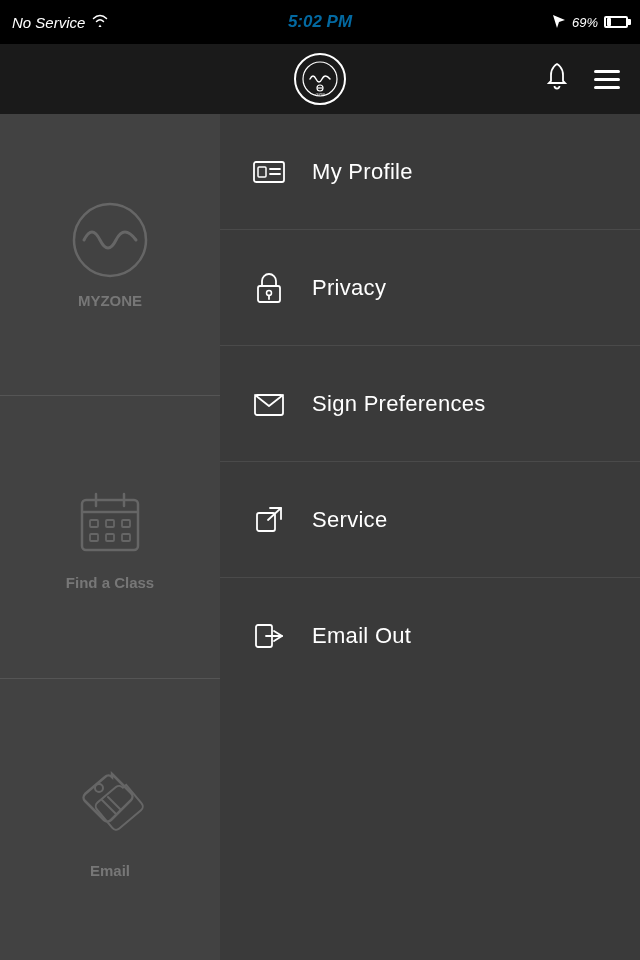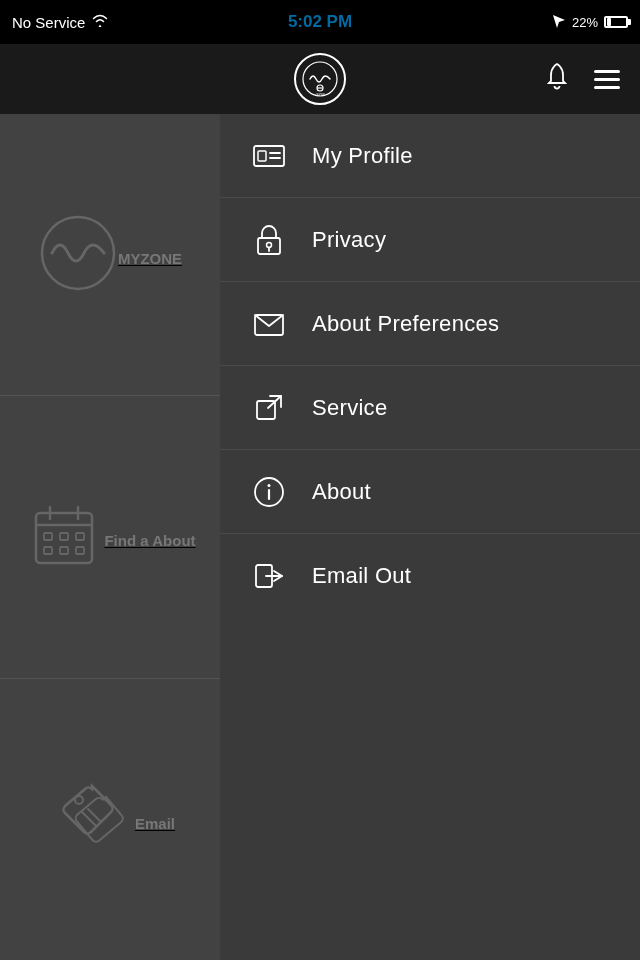--- a/index.html
+++ b/index.html
@@ -17,20 +17,21 @@
     .status-bar {
       width: 100%;
       height: 44px;
       background: #000;
       display: flex;
       align-items: center;
       justify-content: space-between;
       padding: 0 12px;
       position: relative;
       z-index: 100;
+      font-style: italic;
     }
     .status-left {
       display: flex;
       align-items: center;
       gap: 6px;
       color: #fff;
       font-size: 15px;
       font-weight: 500;
     }
     .status-center {
@@ -153,27 +154,26 @@
       width: 220px;
       height: 100%;
       display: flex;
       flex-direction: column;
       background: #444;
     }
     .panel-item {
       flex: 1;
       border-bottom: 1px solid #555;
       display: flex;
-      flex-direction: row;
+      flex-direction: column;
       align-items: center;
       justify-content: center;
       background: #3a3a3a;
       position: relative;
       overflow: hidden;
-      text-decoration: underline;
     }
     .panel-item:last-child { border-bottom: none; }
     .panel-bg {
       position: absolute;
       inset: 0;
       background: #4a4a4a;
       opacity: 0.5;
     }
     .panel-icon {
       position: relative;
@@ -194,21 +194,21 @@
       width: 420px;
       height: 100%;
       background: #3a3a3a;
       display: flex;
       flex-direction: column;
     }
     .menu-item {
       display: flex;
       align-items: center;
       padding: 0 30px;
-      height: 84px;
+      height: 116px;
       border-bottom: 1px solid #4a4a4a;
       cursor: pointer;
       gap: 24px;
     }
     .menu-item:last-child { border-bottom: none; }
     .menu-item-icon {
       width: 38px;
       height: 38px;
       display: flex;
       align-items: center;
@@ -243,21 +243,21 @@
       </svg>
     </span>
   </div>
   <div class="status-center">5:02 PM</div>
   <div class="status-right">
     <span>
       <svg width="14" height="14" viewBox="0 0 14 14" fill="white">
         <path d="M1 1l12 5-6 2-2 6z"></path>
       </svg>
     </span>
-    <span>22%</span>
+    <span>69%</span>
     <div class="battery-container">
       <div class="battery-box">
         <div class="battery-fill"></div>
       </div>
     </div>
   </div>
 </div>
 
 <div class="nav-bar">
   <div class="nav-spacer"></div>
@@ -311,21 +311,21 @@
           <line x1="26" y1="12" x2="26" y2="24" stroke="#666" stroke-width="2.5" stroke-linecap="round"></line>
           <line x1="54" y1="12" x2="54" y2="24" stroke="#666" stroke-width="2.5" stroke-linecap="round"></line>
           <rect x="20" y="38" width="8" height="7" rx="1" stroke="#666" stroke-width="1.8" fill="none"></rect>
           <rect x="36" y="38" width="8" height="7" rx="1" stroke="#666" stroke-width="1.8" fill="none"></rect>
           <rect x="52" y="38" width="8" height="7" rx="1" stroke="#666" stroke-width="1.8" fill="none"></rect>
           <rect x="20" y="52" width="8" height="7" rx="1" stroke="#666" stroke-width="1.8" fill="none"></rect>
           <rect x="36" y="52" width="8" height="7" rx="1" stroke="#666" stroke-width="1.8" fill="none"></rect>
           <rect x="52" y="52" width="8" height="7" rx="1" stroke="#666" stroke-width="1.8" fill="none"></rect>
         </svg>
       </div>
-      <div class="panel-label">Find a About</div>
+      <div class="panel-label">Find a Class</div>
     </div>
 
     <div class="panel-item">
       <div class="panel-bg"></div>
       <div class="panel-icon">
         <svg width="90" height="90" viewBox="0 0 90 90" fill="none">
 
           <path d="M55 20L72 37a5 5 0 010 7L52 64a5 5 0 01-7 0L28 47a5 5 0 010-7L45 23a5 5 0 017 0z" stroke="#666" stroke-width="2" fill="none" transform="translate(4,4) rotate(5,45,45)"></path>
 
           <path d="M47 14L66 33a5 5 0 010 7L46 60a5 5 0 01-7 0L20 41a5 5 0 010-7L40 17a5 5 0 017 0z" stroke="#666" stroke-width="2.5" fill="none"></path>
@@ -364,45 +364,35 @@
       <span class="menu-item-label">Privacy</span>
     </div>
 
     <div class="menu-item">
       <div class="menu-item-icon">
         <svg viewBox="0 0 34 34">
           <rect x="3" y="8" width="28" height="20" rx="2" stroke-width="1.8"></rect>
           <polyline points="3,8 17,19 31,8" stroke-width="1.8" stroke-linecap="round" stroke-linejoin="round"></polyline>
         </svg>
       </div>
-      <span class="menu-item-label">About Preferences</span>
+      <span class="menu-item-label">Sign Preferences</span>
     </div>
 
 
     <div class="menu-item">
       <div class="menu-item-icon">
         <svg viewBox="0 0 34 34">
           <rect x="5" y="10" width="18" height="18" rx="2" stroke-width="1.8"></rect>
           <polyline points="18,5 29,5 29,16" stroke-width="1.8" stroke-linecap="round" stroke-linejoin="round"></polyline>
           <line x1="16" y1="17" x2="29" y2="5" stroke-width="1.8" stroke-linecap="round"></line>
         </svg>
       </div>
       <span class="menu-item-label">Service</span>
     </div>
 
-    <div class="menu-item">
-      <div class="menu-item-icon">
-        <svg viewBox="0 0 34 34">
-          <circle cx="17" cy="17" r="14" stroke-width="1.8"></circle>
-          <line x1="17" y1="15" x2="17" y2="24" stroke-width="2.2" stroke-linecap="round"></line>
-          <circle cx="17" cy="10.5" r="1.5" fill="white" stroke="none"></circle>
-        </svg>
-      </div>
-      <span class="menu-item-label">About</span>
-    </div>
 
     <div class="menu-item">
       <div class="menu-item-icon">
         <svg viewBox="0 0 34 34">
           <rect x="4" y="6" width="16" height="22" rx="2" stroke-width="1.8"></rect>
           <polyline points="22,12 30,17 22,22" stroke-width="1.8" stroke-linecap="round" stroke-linejoin="round"></polyline>
           <line x1="14" y1="17" x2="30" y2="17" stroke-width="1.8" stroke-linecap="round"></line>
         </svg>
       </div>
       <span class="menu-item-label">Email Out</span>

